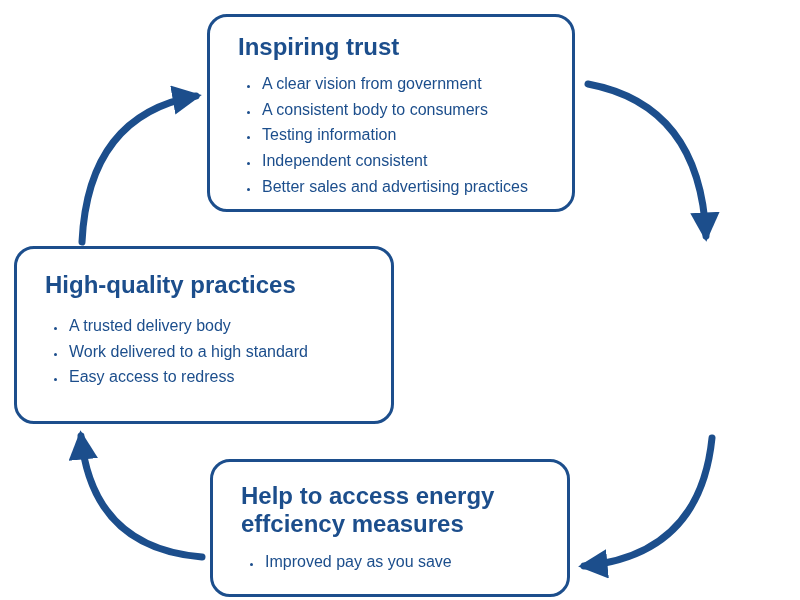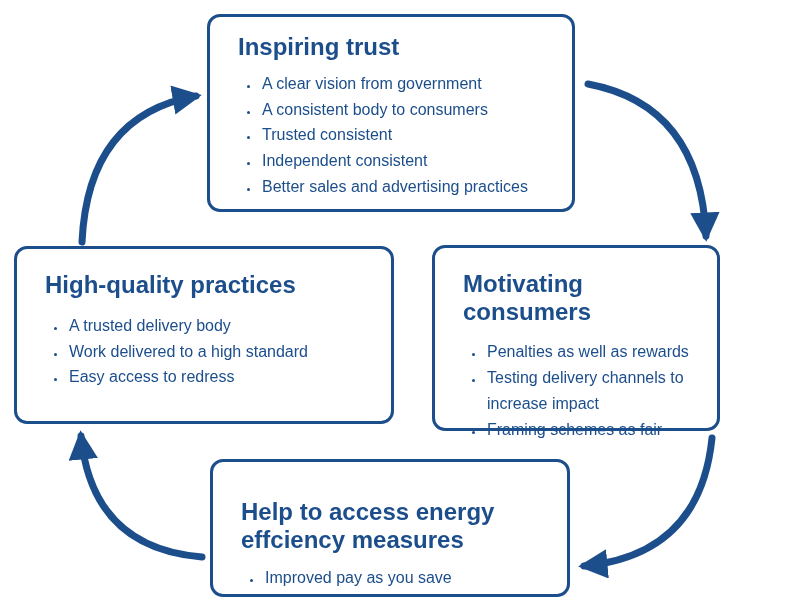--- a/index.html
+++ b/index.html
@@ -19,21 +19,21 @@
     position: absolute;
     left: 0; top: 0;
     width: 800px; height: 600px;
     z-index: 1;
   }
   .box {
     position: absolute;
     z-index: 2;
     background: #ffffff;
     border: 3px solid #1c4e8c;
-    border-radius: 13px;
+    border-radius: 20px;
     box-sizing: border-box;
     padding: 16px 20px 12px 24px;
     color: #1c4e8c;
   }
   .box h2 {
     margin: 0 0 10px 4px;
     font-size: 24px;
     line-height: 1.15;
     font-weight: 700;
     color: #1c4e8c;
@@ -51,21 +51,21 @@
   }
   .box li::marker {
     color: #1c4e8c;
     font-size: 11px;
   }
   .box-top    { left: 207px; top: 14px;  width: 368px; height: 198px; }
   .box-right  { left: 432px; top: 245px; width: 288px; height: 186px; }
   .box-left   { left: 14px;  top: 246px; width: 380px; height: 178px; }
   .box-bottom { left: 210px; top: 459px; width: 360px; height: 138px; }
   .box-left h2, .box-right h2 { margin-top: 6px; margin-bottom: 14px; }
-  .box-bottom h2 { margin-top: 20px; margin-bottom: 12px; }
+  .box-bottom h2 { margin-top: 4px; margin-bottom: 12px; }
 </style>
 </head>
 <body>
 
 <div class="stage">
 
   <svg class="arrows-layer" viewBox="0 0 800 600" xmlns="http://www.w3.org/2000/svg" aria-hidden="true">
     <defs>
       <marker id="arrowhead" viewBox="0 0 10 10" refX="8" refY="5" markerWidth="4.2" markerHeight="4.2" orient="auto">
         <path d="M0,0 L10,5 L0,10 z" fill="#1c4e8c"></path>
@@ -75,34 +75,26 @@
     <path d="M 588 84 Q 700 105 706 236" fill="none" stroke="#1c4e8c" stroke-width="7" stroke-linecap="round" marker-end="url(#arrowhead)"></path>
     <path d="M 712 438 Q 700 555 584 566" fill="none" stroke="#1c4e8c" stroke-width="7" stroke-linecap="round" marker-end="url(#arrowhead)"></path>
     <path d="M 202 557 Q 92 548 81 436" fill="none" stroke="#1c4e8c" stroke-width="7" stroke-linecap="round" marker-end="url(#arrowhead)"></path>
   </svg>
 
   <div class="box box-top">
     <h2>Inspiring trust</h2>
     <ul>
       <li>A clear vision from government</li>
       <li>A consistent body to consumers</li>
-      <li>Trusted consistent</li>
+      <li>Testing information</li>
       <li>Independent consistent</li>
       <li>Better sales and advertising practices</li>
     </ul>
   </div>
 
-  <div class="box box-right">
-    <h2>Motivating consumers</h2>
-    <ul>
-      <li>Penalties as well as rewards</li>
-      <li>Testing delivery channels to increase impact</li>
-      <li>Framing schemes as fair</li>
-    </ul>
-  </div>
 
   <div class="box box-left">
     <h2>High-quality practices</h2>
     <ul>
       <li>A trusted delivery body</li>
       <li>Work delivered to a high standard</li>
       <li>Easy access to redress</li>
     </ul>
   </div>
 

